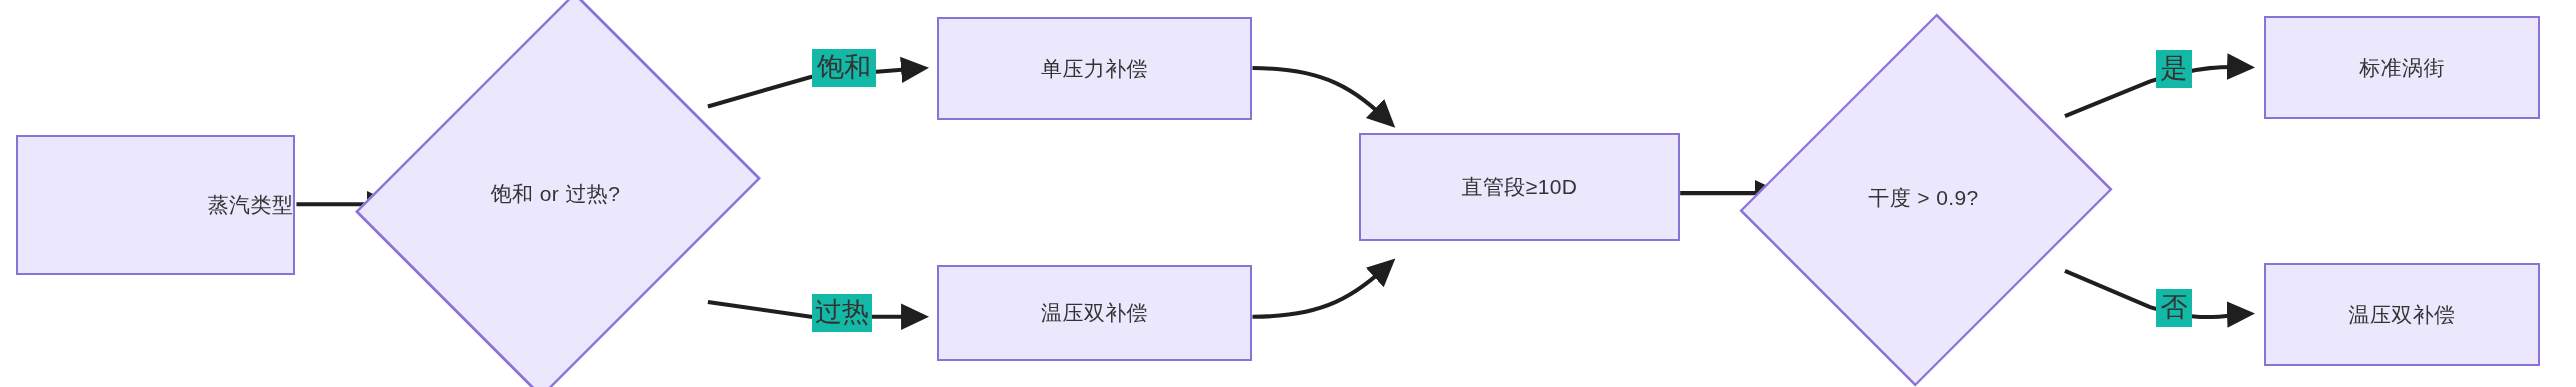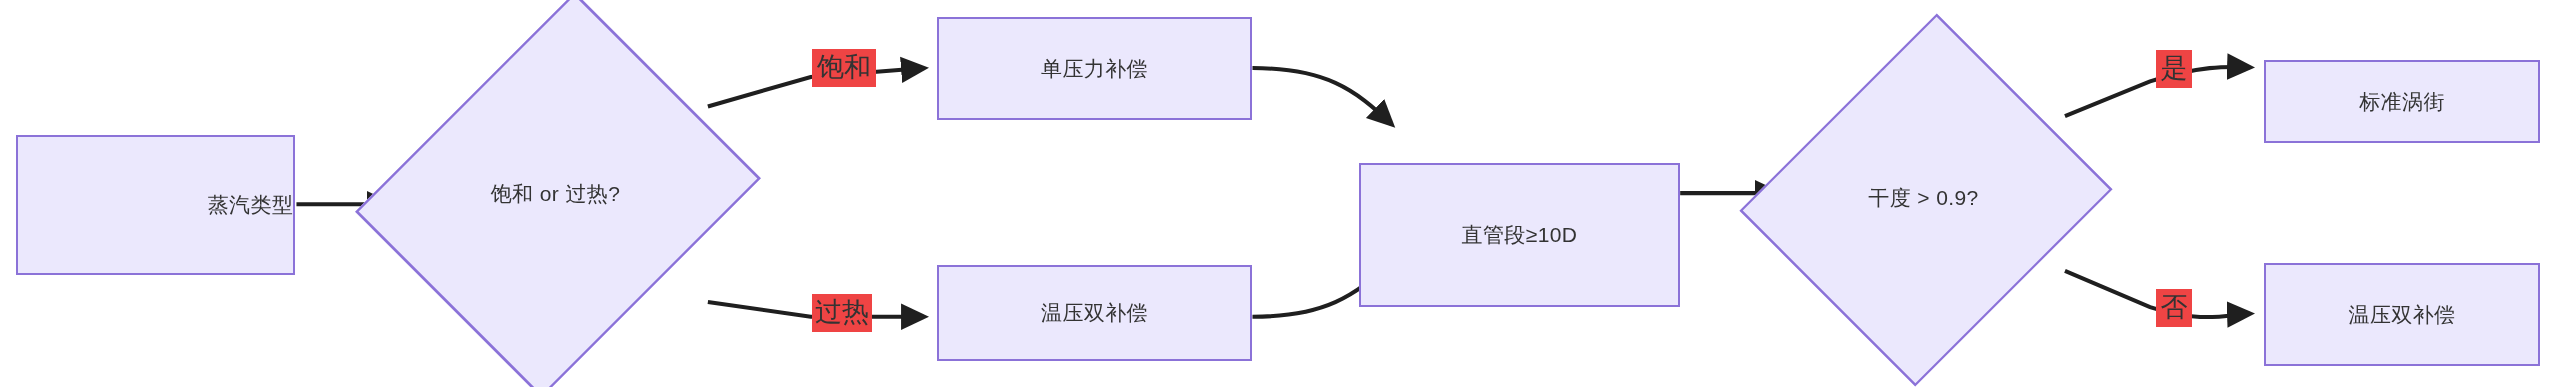--- a/index.html
+++ b/index.html
@@ -65,21 +65,21 @@
     top: 0;
     width: 100%;
     height: 100%;
     display: flex;
     align-items: center;
     justify-content: center;
   }
   
   .edge-label {
     position: absolute;
-    background: #ef4444;
+    background: #14b8a6;
     color: #333333;
     font-size: 27px;
     line-height: 1.15;
     padding: 2.2px 3px;
     white-space: nowrap;
     box-sizing: border-box;
     display: flex;
     align-items: center;
     justify-content: center;
   }
@@ -125,32 +125,32 @@
   </div>
 
   <div class="node node-rect" style="left:937px; top:17px; width:315px; height:103px;">
     <span class="node-label">单压力补偿</span>
   </div>
 
   <div class="node node-rect" style="left:937px; top:265px; width:315px; height:96px;">
     <span class="node-label">温压双补偿</span>
   </div>
 
-  <div class="node node-rect" style="left:1359px; top:133px; width:321px; height:144px;margin-top:30px;">
+  <div class="node node-rect" style="left:1359px; top:133px; width:321px; height:108px;">
     <span class="node-label">直管段≥10D</span>
   </div>
 
   <div class="node-diamond" style="left:1779px; top:36px; width:289px; height:323px;">
     <div class="diamond-shape" style="width:222px; height:222px; margin-left:-111px; margin-top:-111px; transform:rotate(45deg) scale(1.10,1.235);"></div>
     <div class="diamond-text">
       <span class="node-label">干度 &gt; 0.9?</span>
     </div>
   </div>
 
-  <div class="node node-rect" style="left:2264px; top:16.3px; width:276px; height:83px;margin-top:44px;">
+  <div class="node node-rect" style="left:2264px; top:16.3px; width:276px; height:103px;">
     <span class="node-label">标准涡街</span>
   </div>
 
   <div class="node node-rect" style="left:2264px; top:263px; width:276px; height:103px;">
     <span class="node-label">温压双补偿</span>
   </div>
 
   <div class="edge-label" style="left:812px; top:49px; width:64px; height:38px;">
     <span>饱和</span>
   </div>

